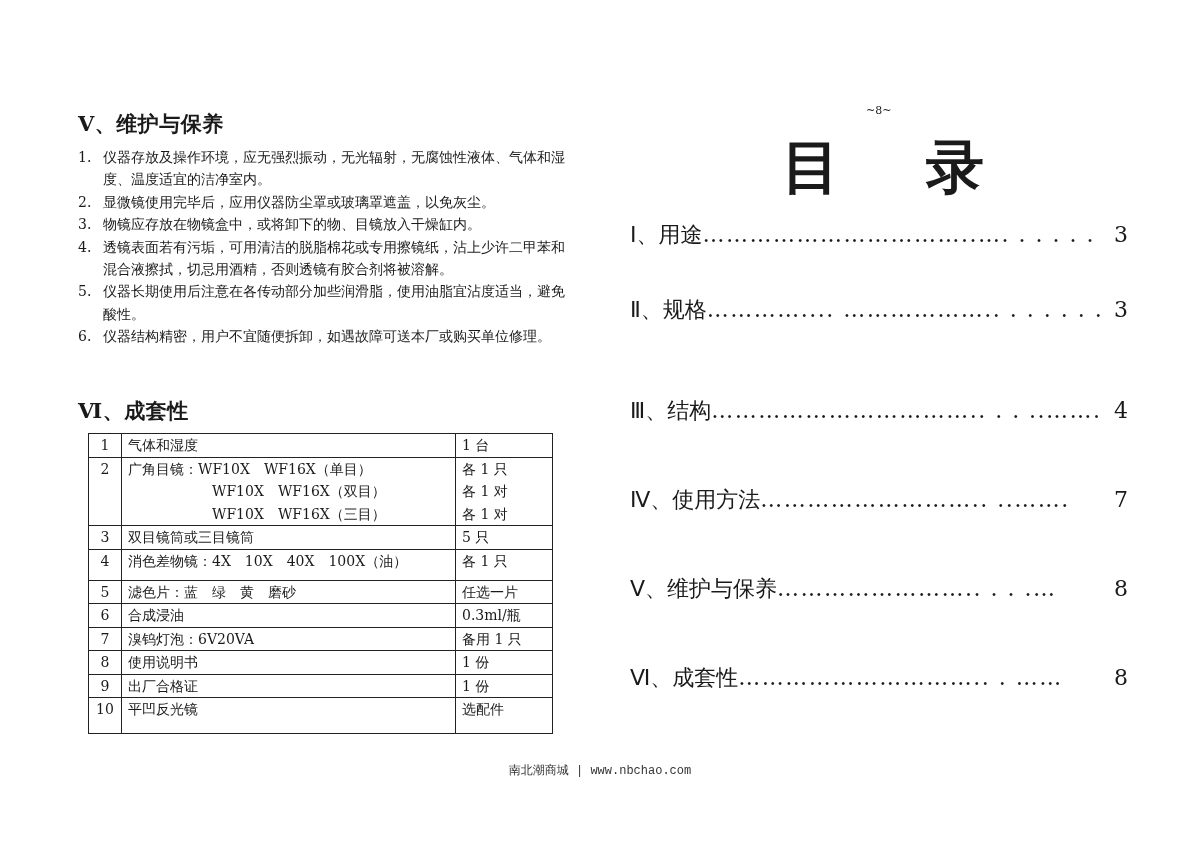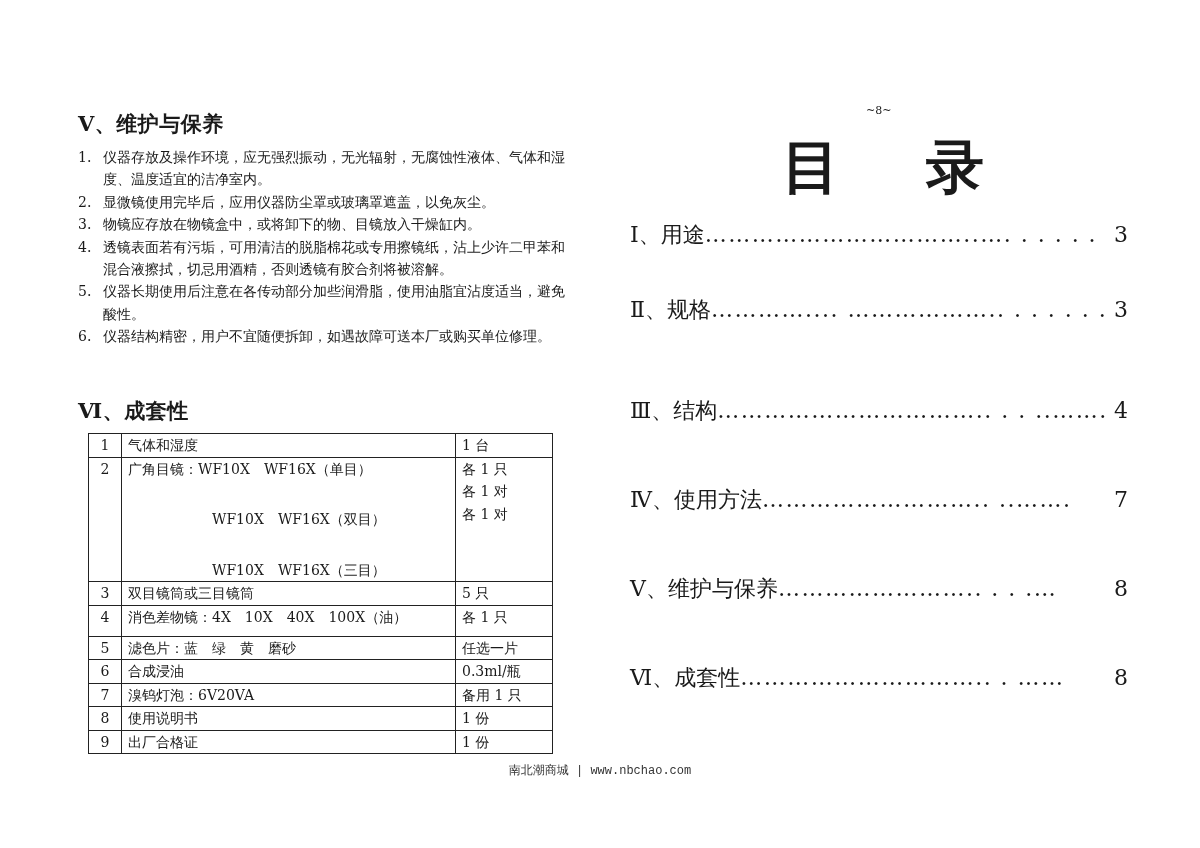--- a/index.html
+++ b/index.html
@@ -22,33 +22,33 @@
   .list li { position: relative; padding-left: 25px; }
   .list .num { position: absolute; left: 0; top: 0; }
 
   table.kit {
     position: absolute; left: 88px; top: 433px; width: 465px;
     border-collapse: collapse; font-size: 14px; line-height: 22.5px;
   }
   table.kit td { border: 1px solid #222; padding: 0 6px; vertical-align: top; white-space: nowrap; }
   table.kit td.n { width: 32px; text-align: center; padding: 0; }
   table.kit td.q { width: 84px; }
-  .indent { padding-left: 84px; display: block; margin-top: 28px; }
+  .indent { padding-left: 84px; display: block; }
 
   
   .page-num { left: 866px; top: 104px; font-size: 11px; }
   .toc-title { left: 782px; top: 132px; font-size: 58px; font-weight: bold; letter-spacing: 0; line-height: 70px; white-space: nowrap; text-align: center; }
   .toc-title span { display: inline-block; }
   .toc-title .gap { width: 86px; }
 
   .toc-entry {
     position: absolute; left: 630px; width: 498px; height: 32px;
     font-size: 22px; line-height: 32px; display: flex; align-items: baseline; white-space: nowrap;
   }
-  .toc-entry .lbl { flex: 0 0 auto; }
+  .toc-entry .lbl { flex: 0 0 auto; font-family: Liberation Mono, monospace; }
   .toc-entry .dots { flex: 1 1 auto; overflow: hidden; letter-spacing: 1.5px; }
   .toc-entry .pg { flex: 0 0 auto; }
 
   .footer { left: 0; width: 1200px; top: 762px; text-align: center; font-size: 12px; color: #333; font-family: Liberation Mono, monospace; }
 </style>
 </head>
 <body>
 
 <div class="abs sec-title sec5-title">Ⅴ、维护与保养</div>
 
@@ -111,20 +111,25 @@
   <tr>
     <td class="n">8</td>
     <td>使用说明书</td>
     <td class="q">1 份</td>
   </tr>
   <tr>
     <td class="n">9</td>
     <td>出厂合格证</td>
     <td class="q">1 份</td>
   </tr>
+  <tr style="height:36px">
+    <td class="n">10</td>
+    <td>平凹反光镜</td>
+    <td class="q">选配件</td>
+  </tr>
 </tbody>
   </table>
 
 <div class="abs page-num">~8~</div>
 
 <div class="abs toc-title">
   <span>目</span><span class="gap"></span><span>录</span>
 </div>
 
 <div class="toc-entry" style="top:219px">

